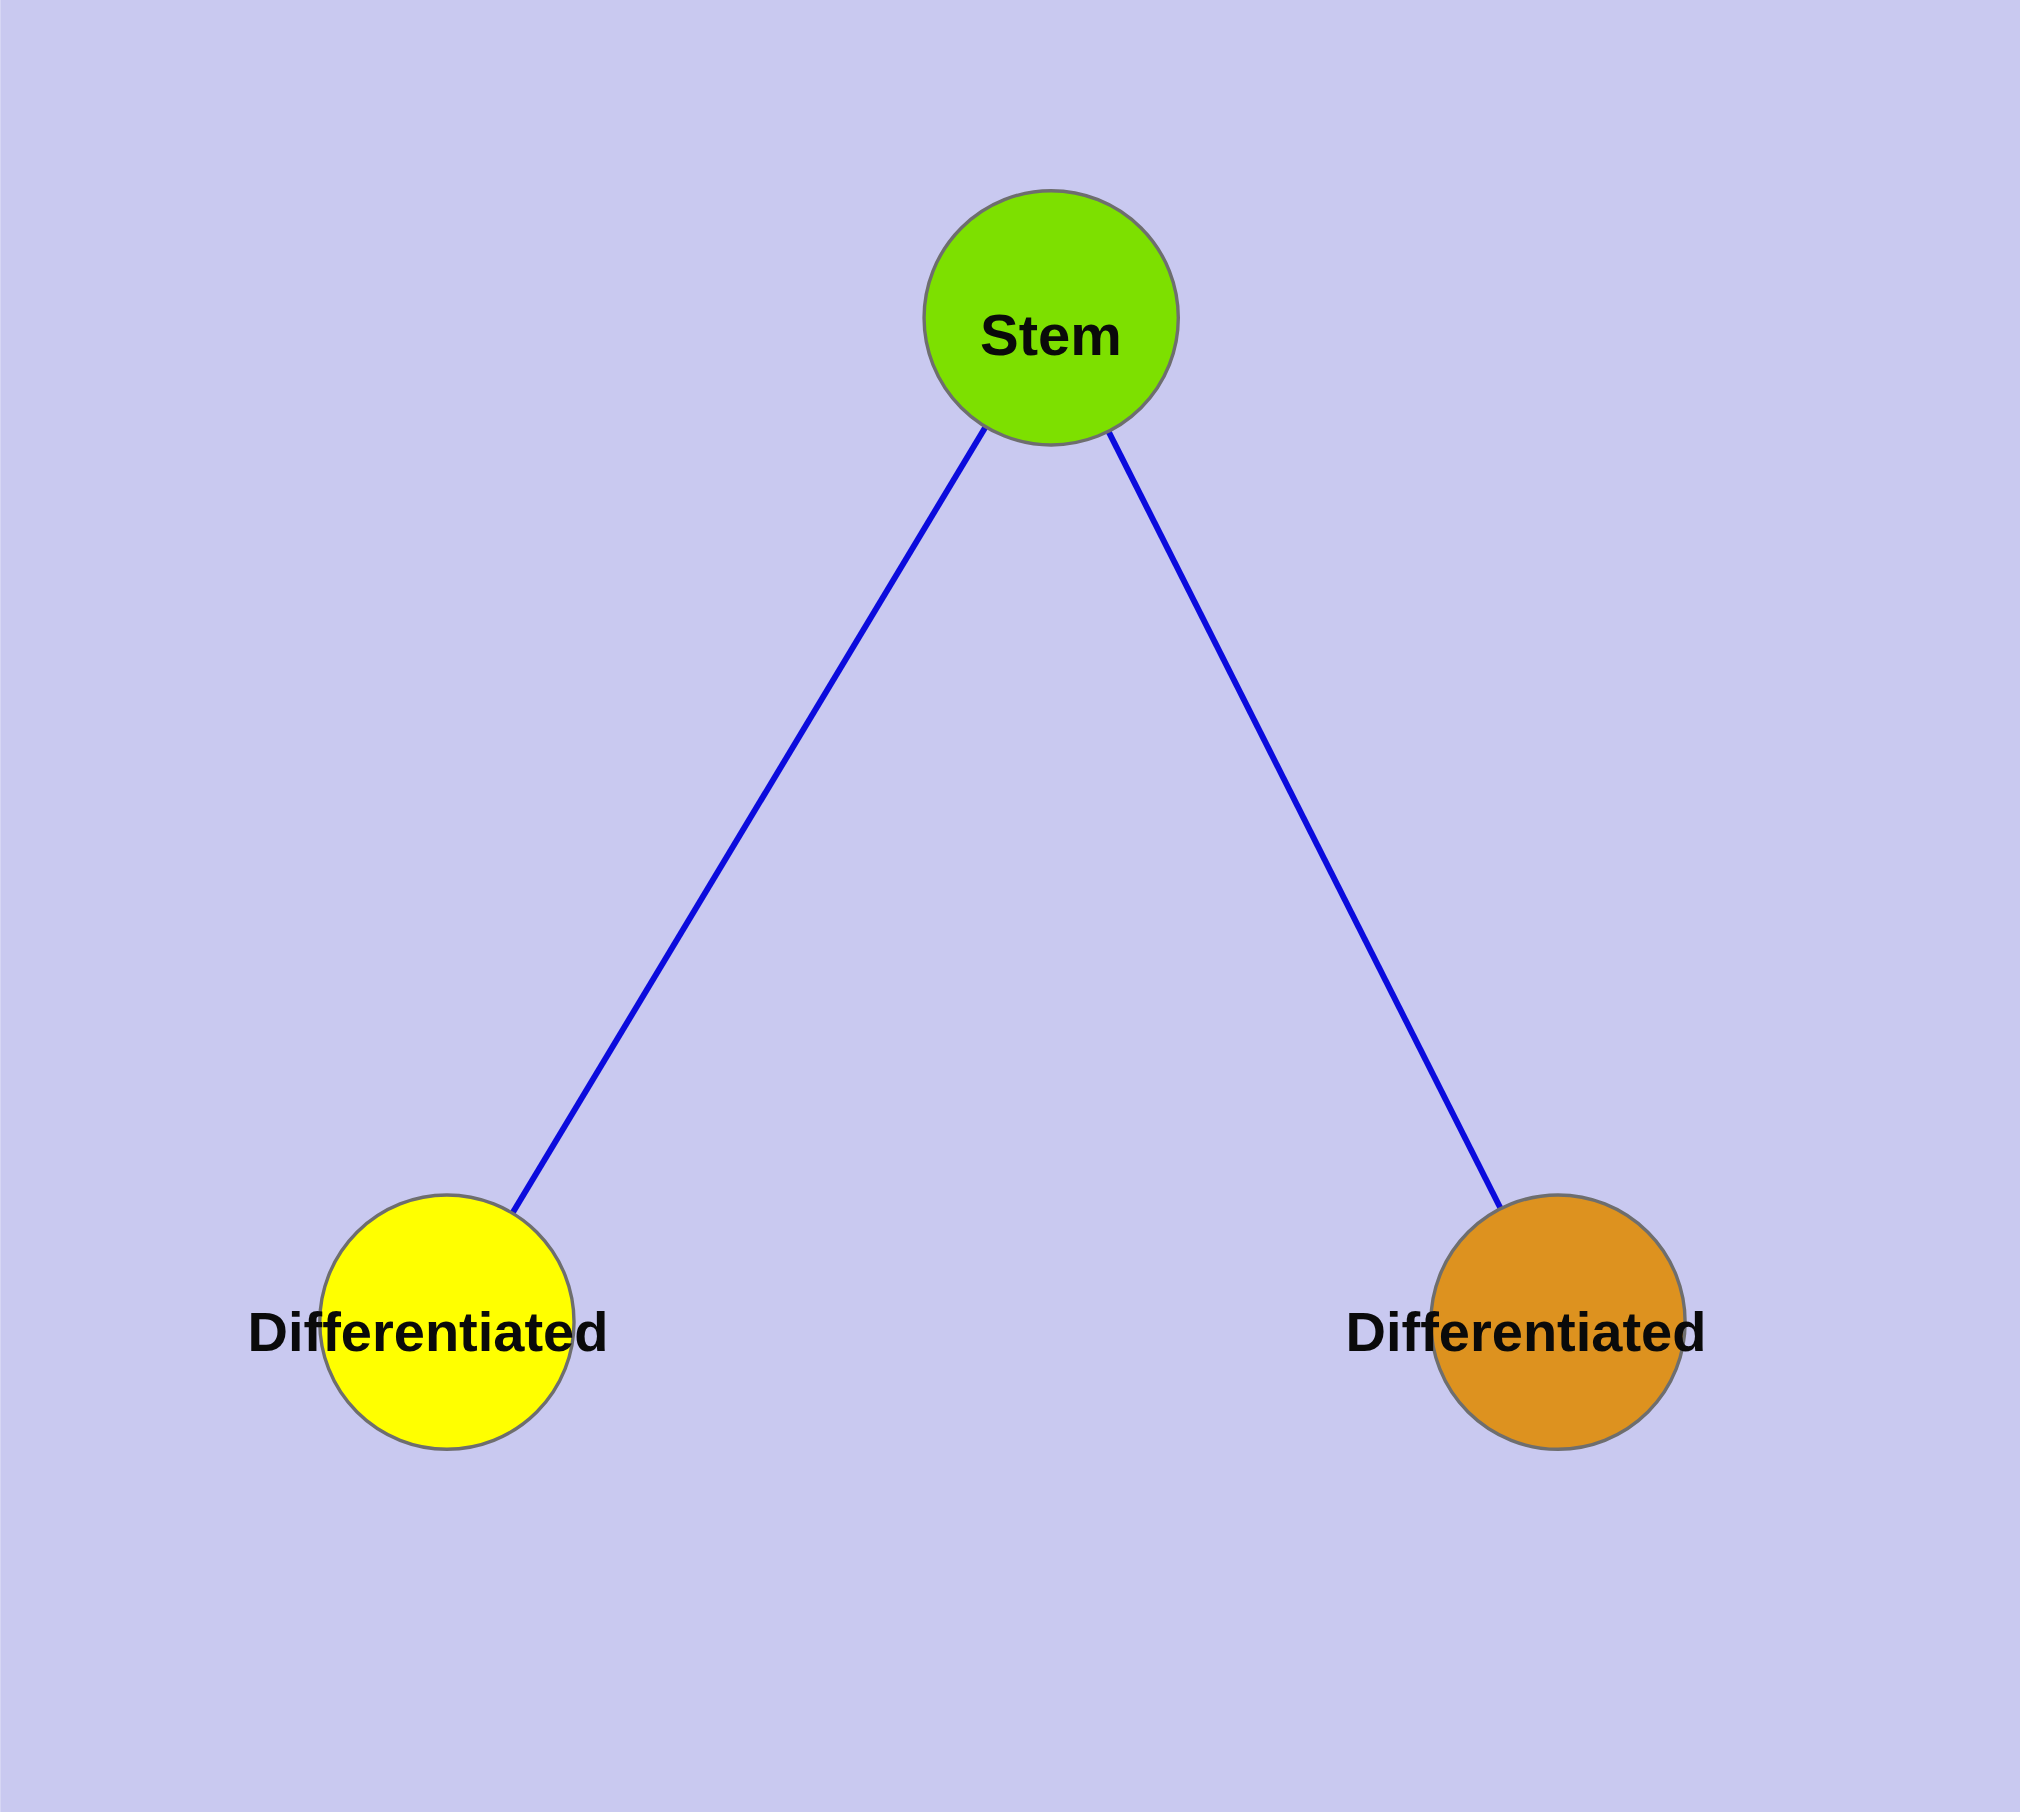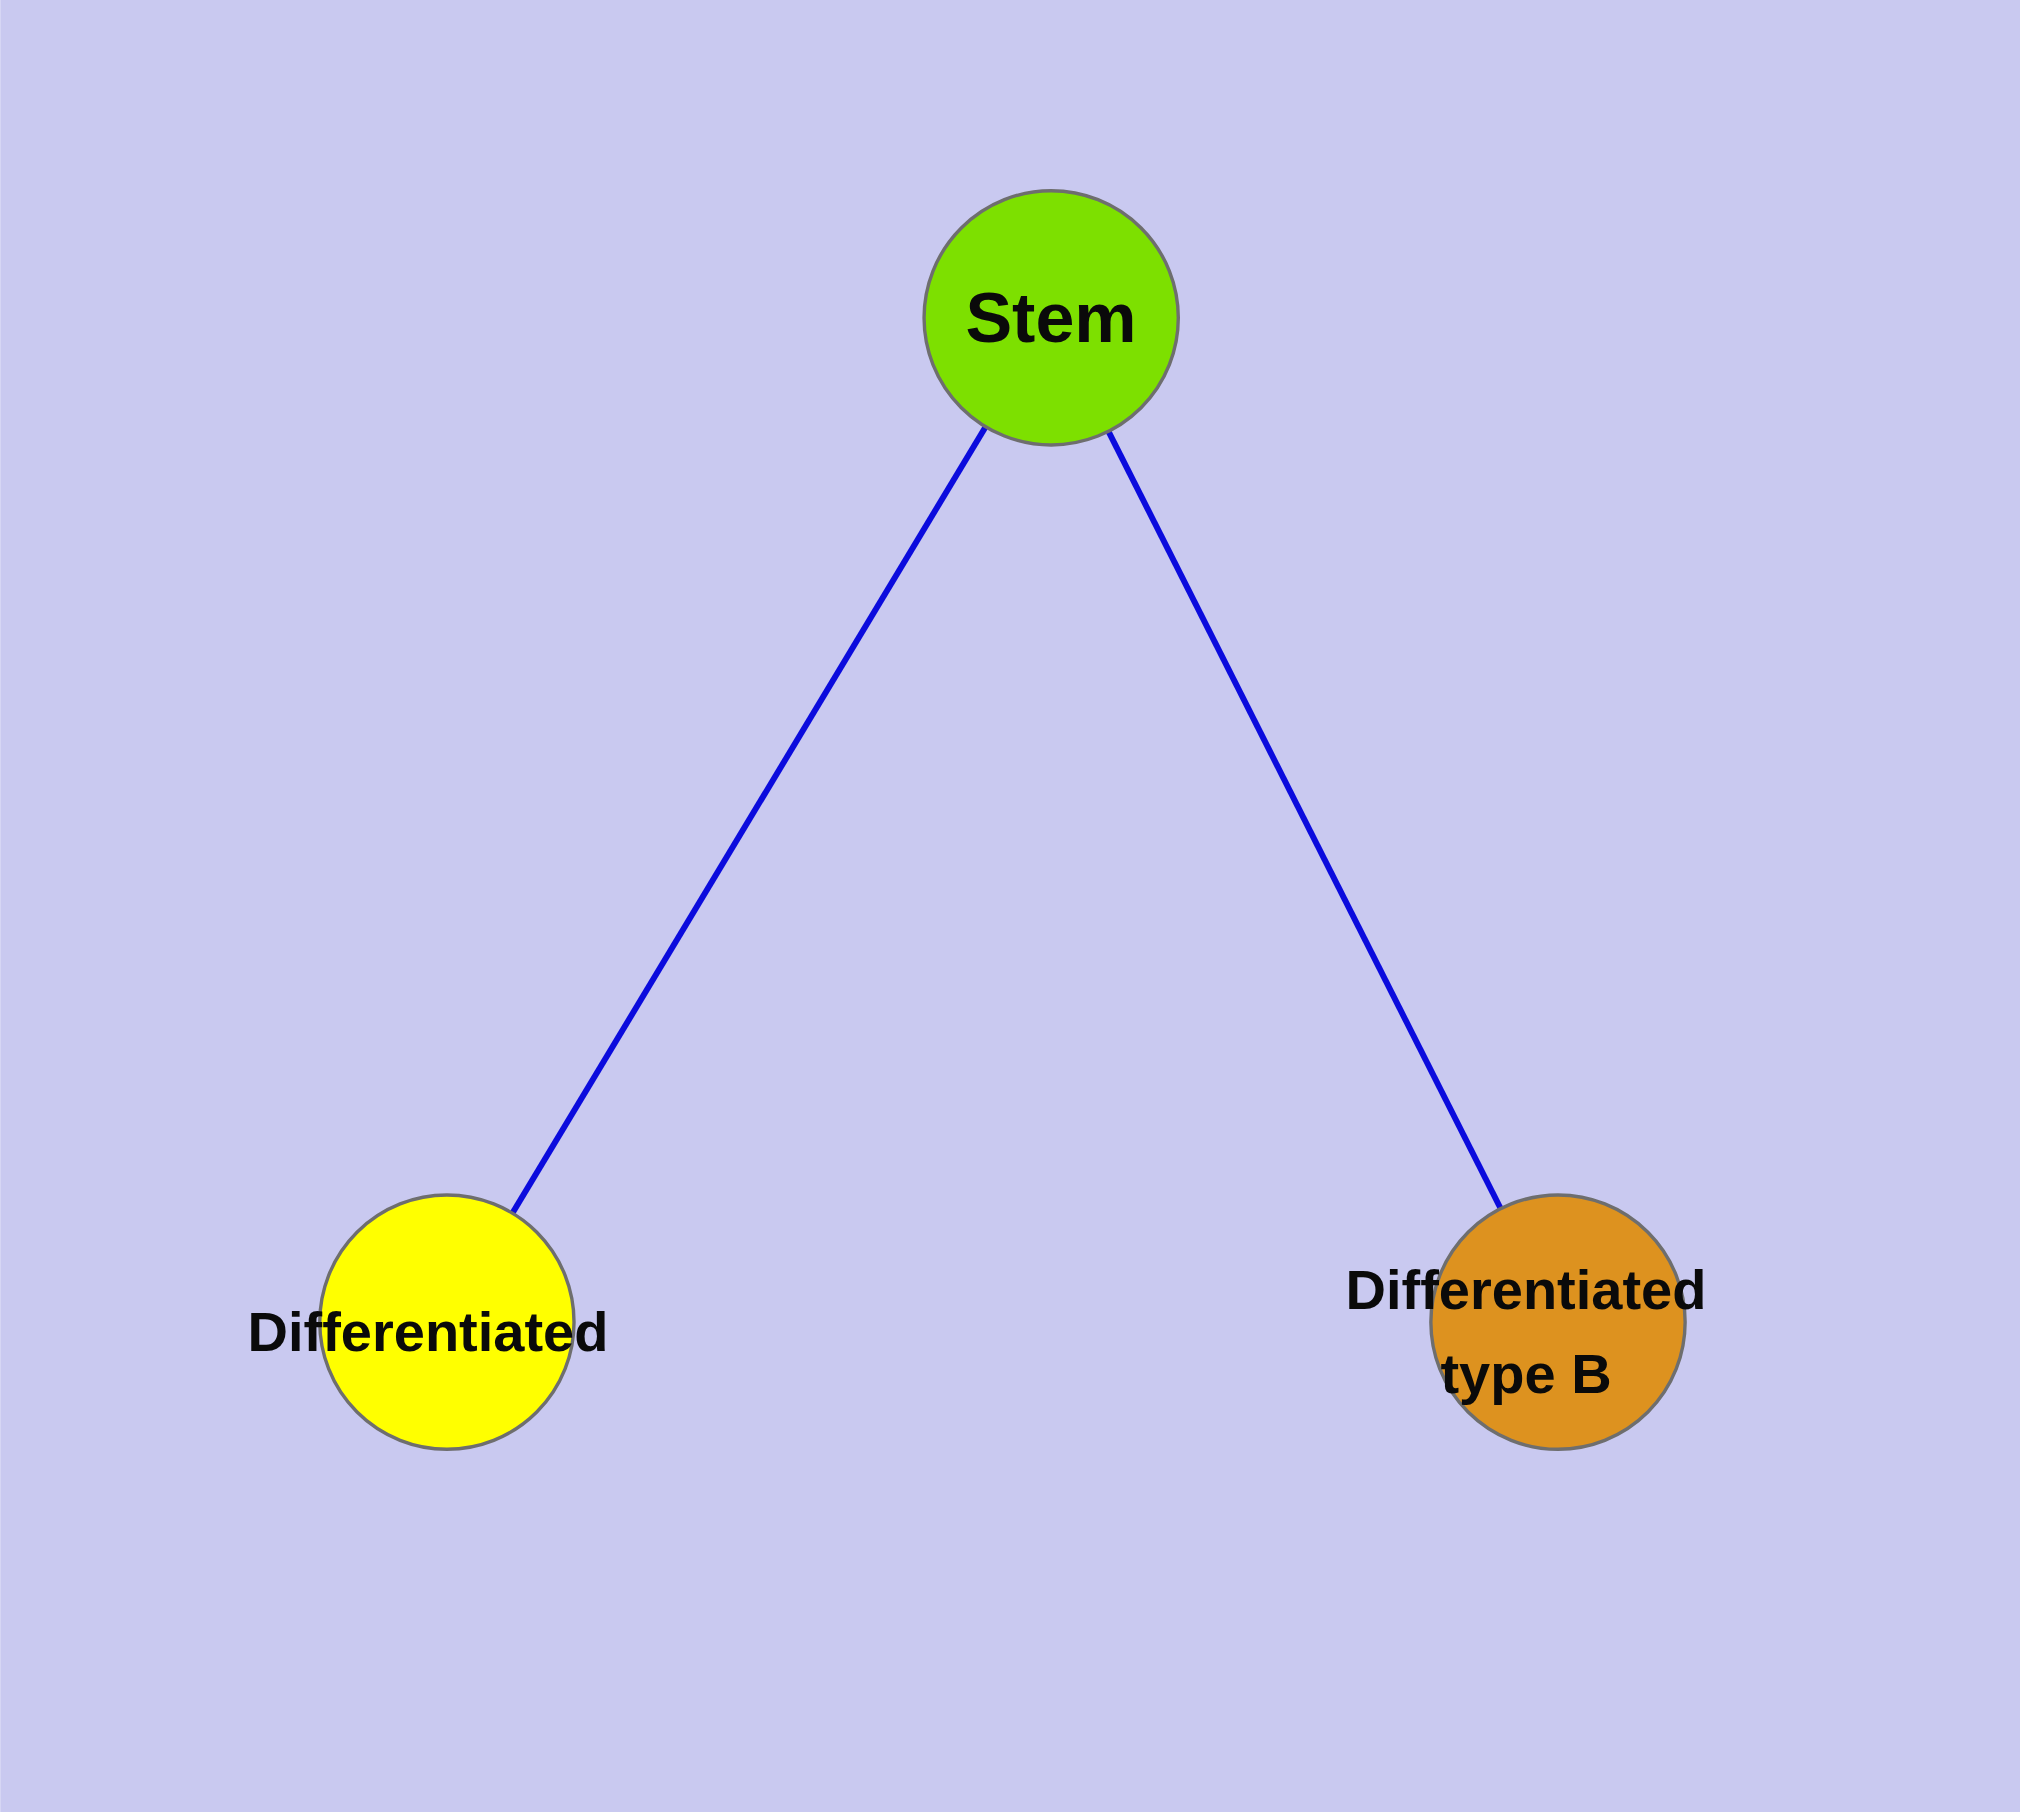--- a/index.html
+++ b/index.html
@@ -30,22 +30,22 @@
     position: absolute;
     transform: translate(-50%, -50%);
     text-align: center;
     font-weight: bold;
     color: #0a0a0a;
     white-space: nowrap;
     line-height: 1.5;
   }
   .label-stem {
     left: 1051px;
-    top: 318px;
-    font-size: 70px;
+    top: 334px;
+    font-size: 58px;
   }
   .label-type-a {
     left: 428px;
     top: 1332px;
     font-size: 56px;
   }
   .label-type-b {
     left: 1526px;
     top: 1332px;
     font-size: 56px;
@@ -74,17 +74,16 @@
   </svg>
 
   <div class="node-label label-stem">Stem</div>
 
   <div class="node-label label-type-a">
     <span class="label-line">Differentiated</span>
   </div>
 
   <div class="node-label label-type-b">
     <span class="label-line">Differentiated</span>
-    <span class="label-line">type B</span>
   </div>
 
 </div>
 
 
 </body></html>

